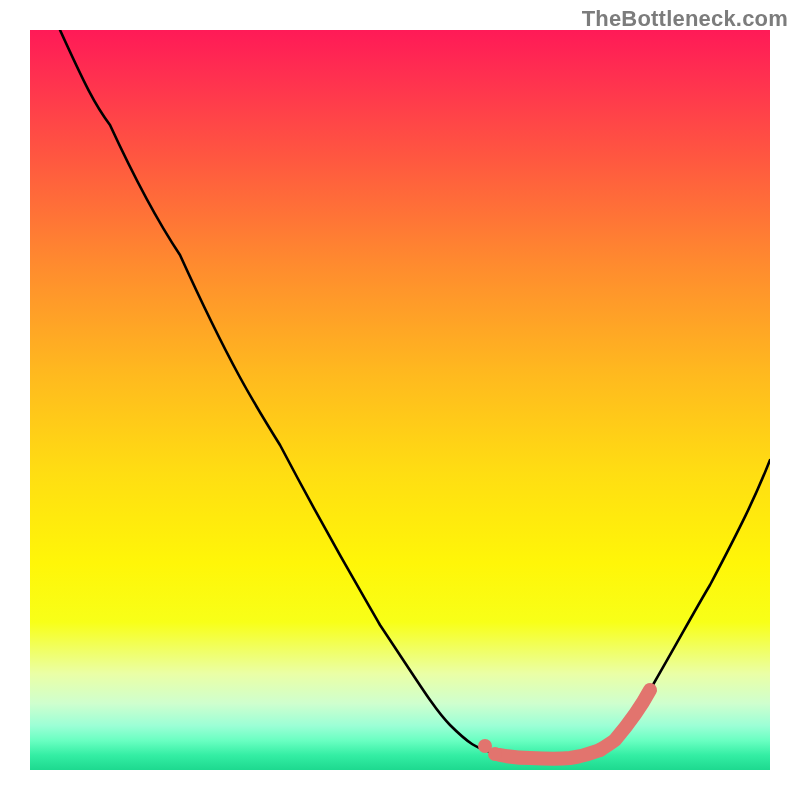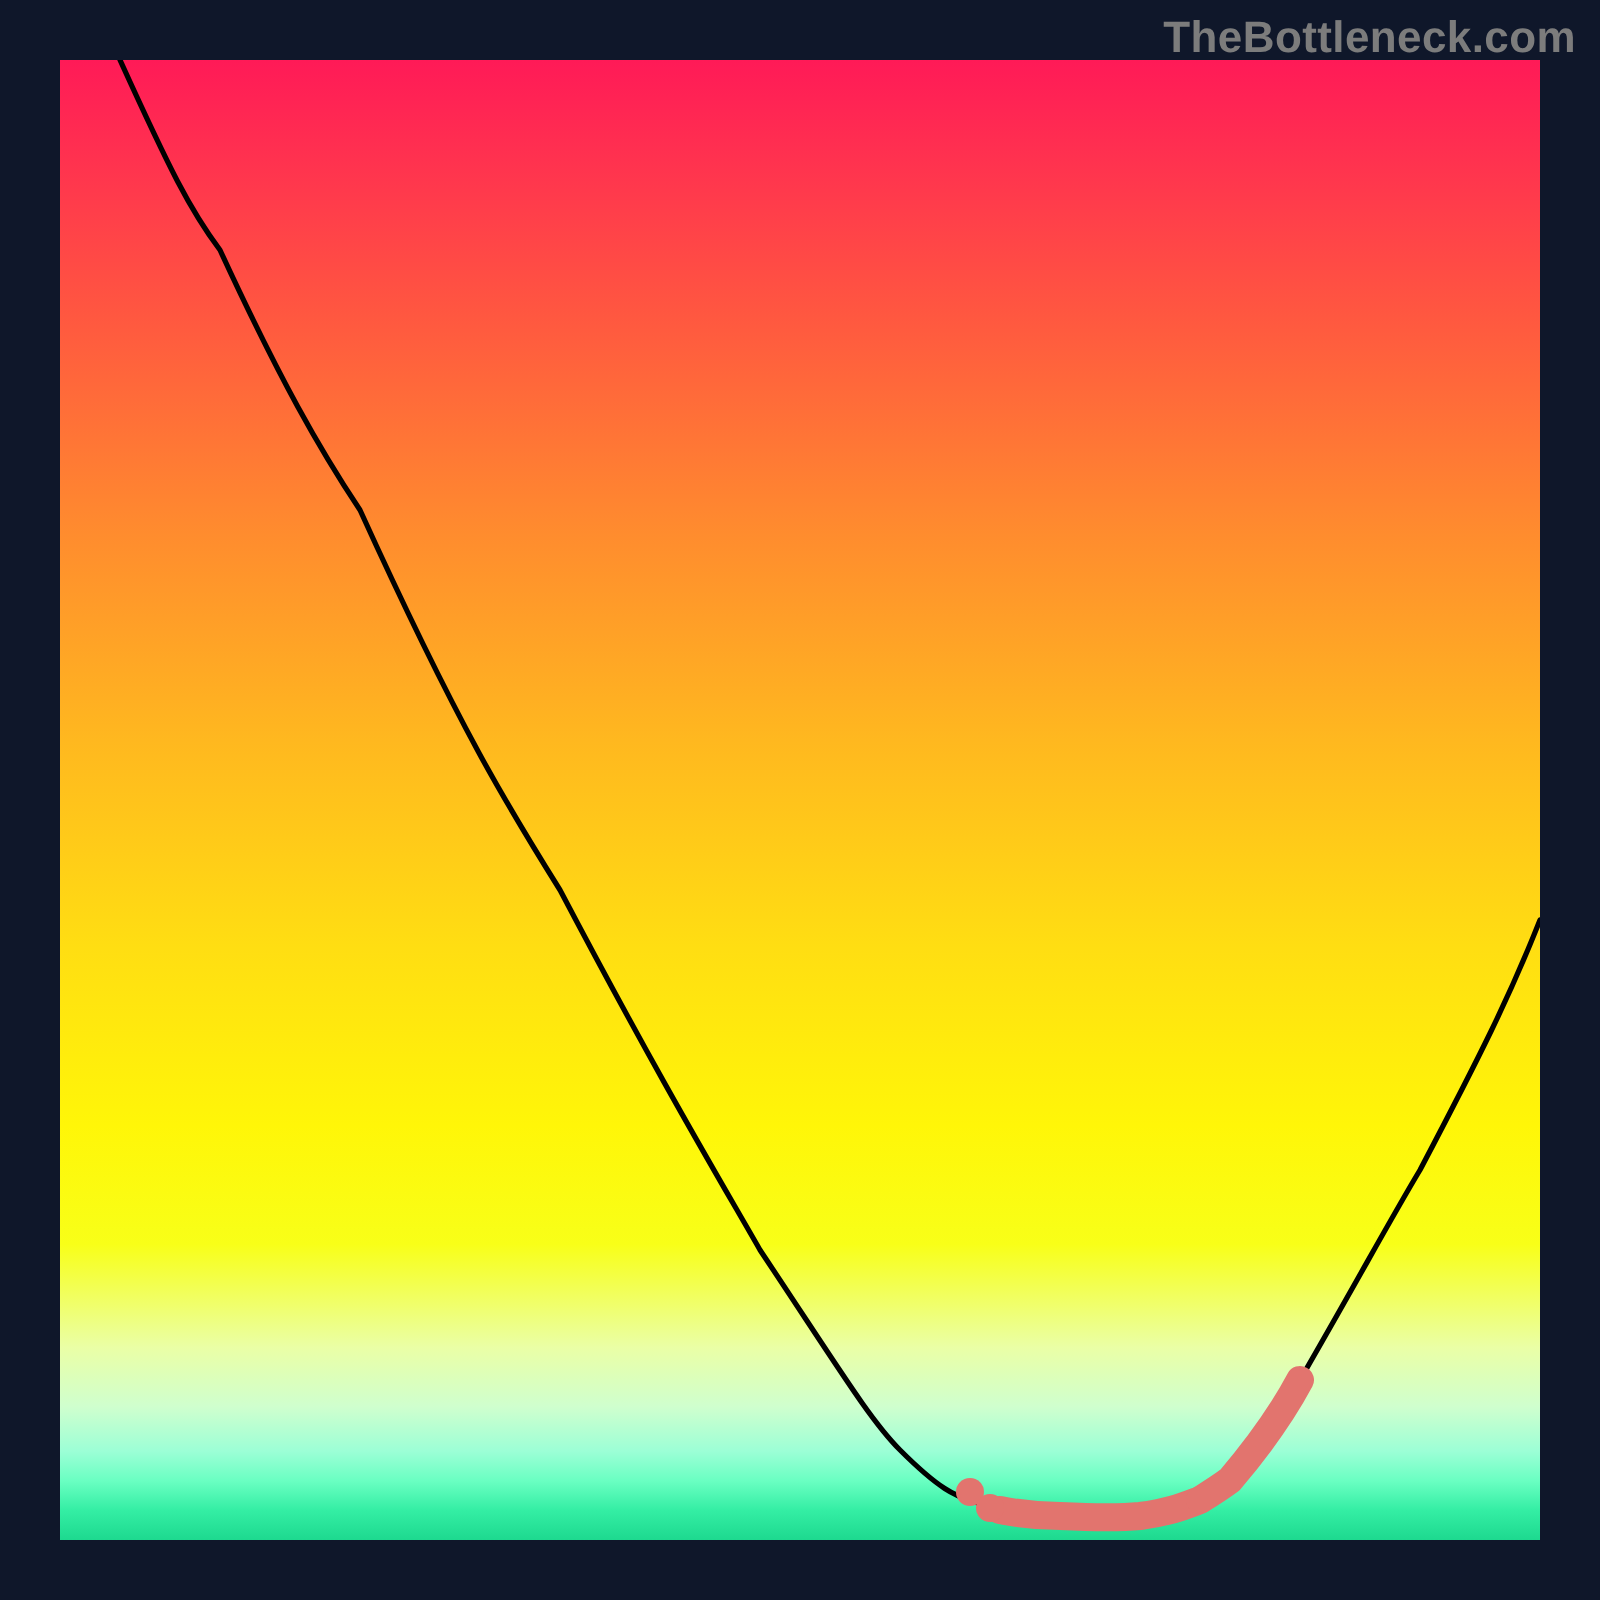--- a/index.html
+++ b/index.html
@@ -7,21 +7,21 @@
     padding: 0;
     width: 800px;
     height: 800px;
     background: #000000;
     overflow: hidden;
   }
   .frame {
     position: absolute;
     width: 800px;
     height: 800px;
-    background: #0f172a;
+    background: #ffffff;
   }
   .plot-area {
     position: absolute;
     left: 30px;
     top: 30px;
     width: 740px;
     height: 740px;
     overflow: hidden;
   }
   .gradient-bg {

